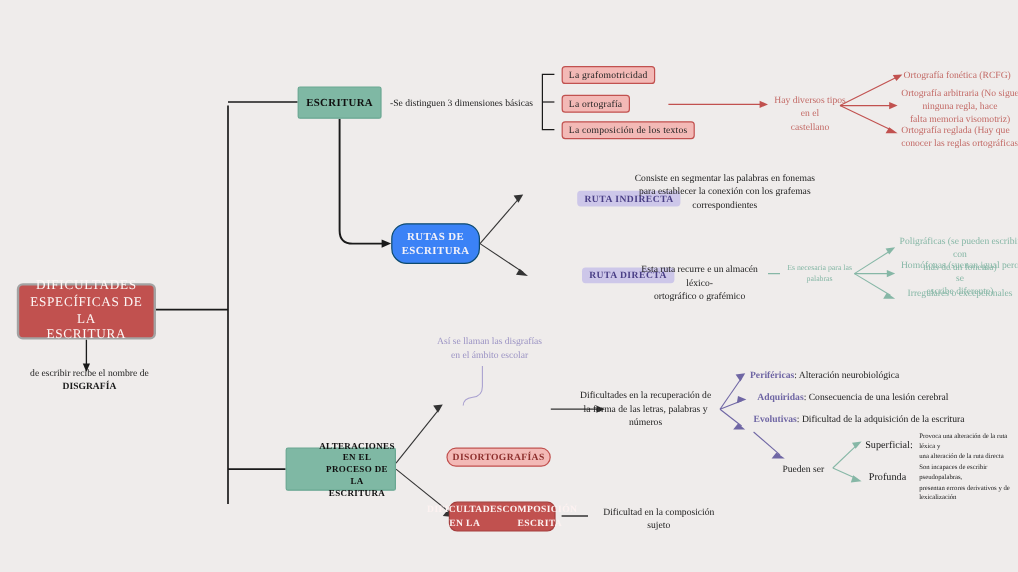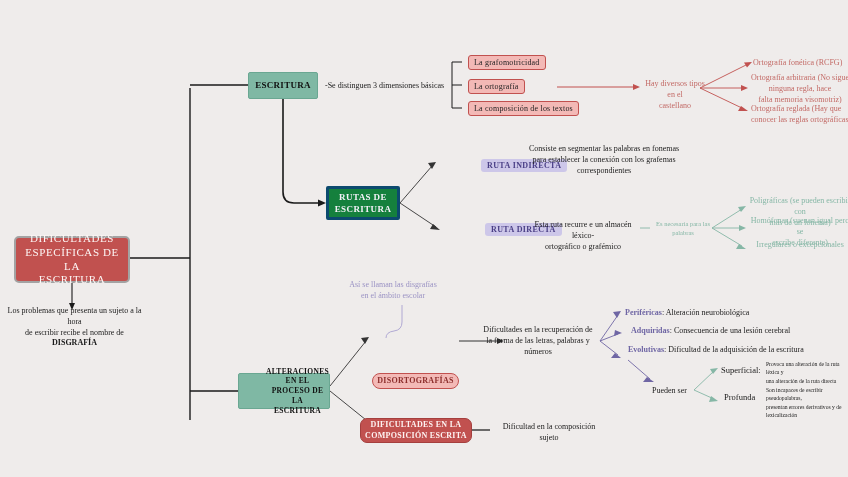--- a/index.html
+++ b/index.html
@@ -23,21 +23,21 @@
     font-size:11px;
   }
   
   .n-green{
     background:#7fb8a4;border:1px solid #6aa792;border-radius:2px;
     color:#101010;line-height:1.3;letter-spacing:.3px;
     font-size:9px;font-weight:bold;
   }
   
   .n-purple{
-    background:#15803d;border:3px solid #0c4a6e;border-radius:2px;
+    background:#3b82f6;border:1px solid #0c4a6e;border-radius:13px;
     color:#f3f1f8;line-height:1.35;letter-spacing:.4px;
     font-size:9px;font-weight:bold;
   }
   
   .n-pink{
     background:#f3b9b6;border:1px solid #c1514f;border-radius:3px;
     color:#222;font-size:8px;letter-spacing:.2px;
     padding:2px 5px;white-space:nowrap;
   }
   
@@ -146,21 +146,20 @@
     <path d="M468 430 L490 430" stroke="#333" stroke-width="1.4" fill="none"></path>
   </svg>
 
   <div class="node n-red" style="left:14px;top:236px;width:116px;height:47px;flex-direction:column;">
     <span>DIFICULTADES</span>
     <span>ESPECÍFICAS DE LA</span>
     <span>ESCRITURA</span>
   </div>
 
   <div class="txt c" style="left:2px;top:306px;width:145px;">
-    <div>Los problemas que presenta un sujeto a la hora</div>
     <div>
       <span>de escribir recibe el nombre de</span>
       <span class="bold">DISGRAFÍA</span>
     </div>
   </div>
 
   <div class="node n-green" style="left:248px;top:72px;width:70px;height:27px;">
     <span>ESCRITURA</span>
   </div>
 
@@ -230,21 +229,21 @@
   <div class="txt c txt-green" style="left:748px;top:240px;width:104px;">
     <div>Irregulares o excepcionales</div>
   </div>
 
   <div class="node n-green" style="left:238px;top:373px;width:92px;height:36px;flex-direction:column;font-size:7.5px;padding-left:27px;">
     <span>ALTERACIONES EN EL</span>
     <span>PROCESO DE LA</span>
     <span>ESCRITURA</span>
   </div>
 
-  <div class="txt c txt-lav" style="left:343px;top:280px;width:100px;">
+  <div class="txt c txt-lav" style="left:358px;top:280px;width:100px;">
     <div>Así se llaman las disgrafías</div>
     <div>en el ámbito escolar</div>
   </div>
 
   <div class="node n-pinkr2" style="left:372px;top:333px;width:87px;height:16px;">
     <span>DISORTOGRAFÍAS</span>
   </div>
 
   <div class="txt l" style="left:625px;top:308px;width:220px;">
     <span class="bold txt-purple">Periféricas</span><span>: Alteración neurobiológica</span>
@@ -274,21 +273,21 @@
 
   <div class="txt l" style="left:724px;top:392px;width:48px;font-size:8.5px;">
     <span>Profunda</span>
   </div>
   <div class="txt l" style="left:766px;top:386px;width:84px;font-size:5.6px;line-height:1.5;">
     <div>Son incapaces de escribir pseudopalabras,</div>
     <div>presentan errores derivativos y de</div>
     <div>lexicalización</div>
   </div>
 
-  <div class="node n-pinkr" style="left:360px;top:418px;width:112px;height:25px;flex-direction:column;">
+  <div class="node n-pinkr" style="left:374px;top:418px;width:89px;height:25px;flex-direction:row;">
     <span>DIFICULTADES EN LA</span>
     <span>COMPOSICIÓN ESCRITA</span>
   </div>
 
   <div class="txt c" style="left:494px;top:422px;width:110px;">
     <div>Dificultad en la composición</div>
     <div>sujeto</div>
   </div>
 
 </div>

